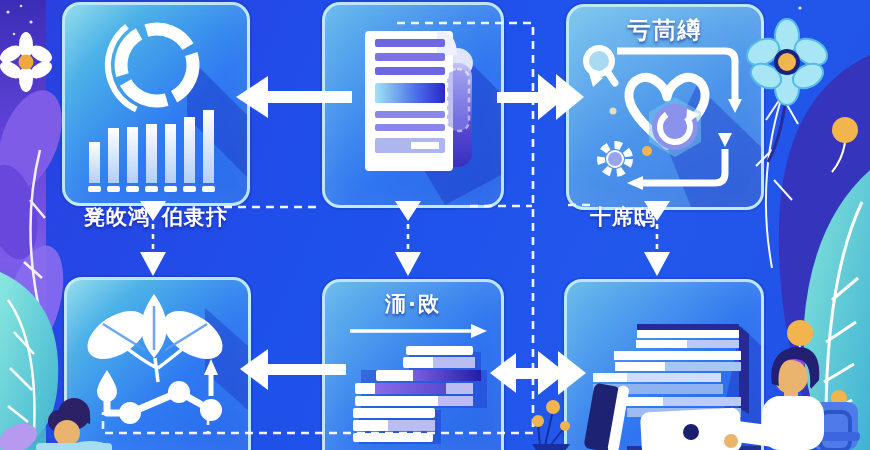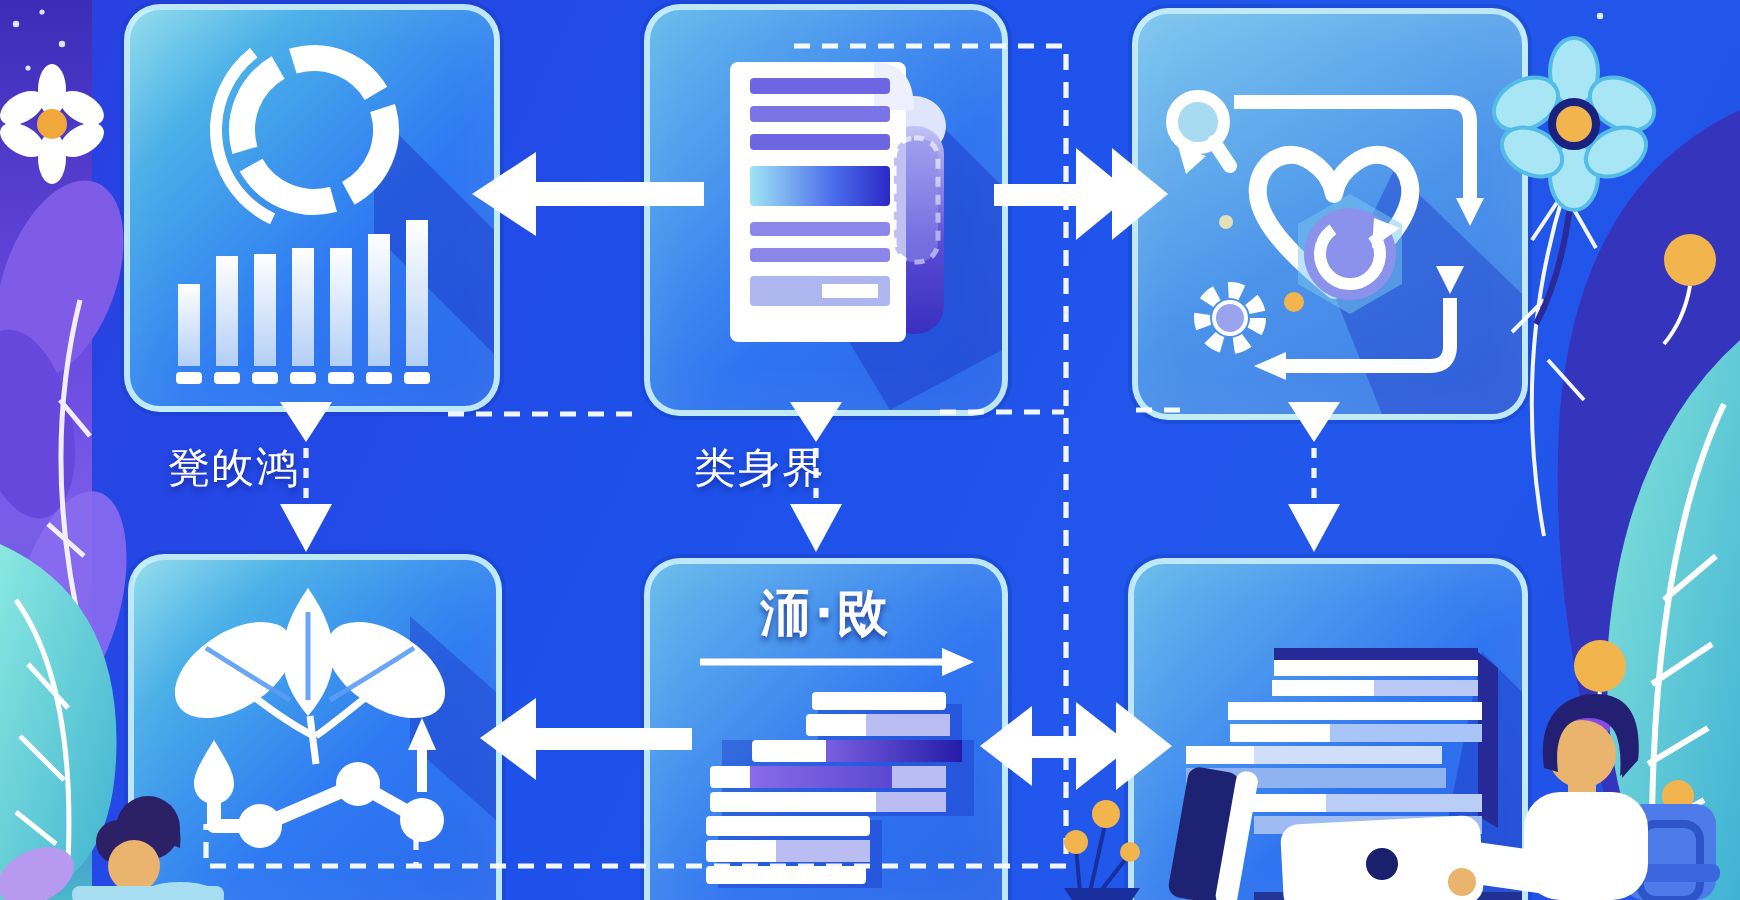--- a/index.html
+++ b/index.html
@@ -9,23 +9,23 @@
   svg{display:block}
   .layer{position:absolute;top:0;left:0;}
   .panel{position:absolute;border-radius:18px;
          border:3px solid rgba(202,240,250,.92);
          box-shadow:0 0 0 2px rgba(20,60,190,.35), inset 0 0 30px rgba(255,255,255,.08);
          overflow:hidden;}
   .panel.cool{background:linear-gradient(135deg,#8fdcec 0%,#4ab0e8 22%,#2f7af2 60%,#2a68ec 100%);}
   .panel.flat{background:linear-gradient(150deg,#7cc6ee 0%,#4b93ea 55%,#3f7ce8 100%);}
   .panel.deep{background:linear-gradient(135deg,#66baec 0%,#2f74f0 60%,#2b66e8 100%);}
   .panel-title{position:absolute;top:8px;left:0;right:0;text-align:center;
-         color:#fff;font-weight:bold;font-size:25px;letter-spacing:2px;
+         color:#fff;font-weight:bold;font-size:21px;letter-spacing:2px;
          text-shadow:0 2px 3px rgba(14,24,120,.65);}
-  .mid-label{position:absolute;top:220px;color:#fff;font-weight:normal;font-size:21px;
+  .mid-label{position:absolute;top:203px;color:#fff;font-weight:bold;font-size:21px;
          letter-spacing:1px;white-space:nowrap;
          text-shadow:0 2px 3px rgba(14,24,120,.6);}
   .conn{z-index:30}
   .decor{z-index:5}
   .panels{z-index:10}
   .fg{z-index:40}
 </style>
 </head>
 <body>
 
@@ -201,20 +201,21 @@
         <line x1="38" y1="64" x2="46" y2="76" stroke="#fff" stroke-width="7" stroke-linecap="round"></line>
         <path d="M20 66 L34 71 L24 80 Z" fill="#fff"></path>
       </g>
       <g>
         <circle cx="46" cy="152" r="14" fill="none" stroke="#fff" stroke-width="8" stroke-dasharray="7 6"></circle>
         <circle cx="46" cy="152" r="8" fill="#9aa4ee" stroke="#fff" stroke-width="2"></circle>
       </g>
       <circle cx="78" cy="144" r="5" fill="#f2b44c"></circle>
       <circle cx="44" cy="104" r="3.5" fill="#f6e7b0" opacity=".9"></circle>
     </svg>
+    <div class="panel-title" style="font-size:23px">亏茼繜</div>
   </div>
 
   <div class="panel cool" style="left:64px;top:277px;width:181px;height:173px;border-bottom:none;border-radius:18px 18px 0 0">
     <svg width="181" height="173" viewBox="0 0 181 173">
       <polygon points="138,28 181,66 181,130 138,92" fill="#1c38c8" opacity=".45"></polygon>
       <g>
         <path d="M87 14 C70 38 70 58 87 78 C104 58 104 38 87 14 Z" fill="#fff"></path>
         <ellipse cx="50" cy="55" rx="33" ry="19" fill="#fff" transform="rotate(-33 50 55)"></ellipse>
         <ellipse cx="126" cy="55" rx="33" ry="19" fill="#fff" transform="rotate(33 126 55)"></ellipse>
         <path d="M87 26 V70 M36 44 Q58 58 78 70 M140 44 Q118 58 98 70" stroke="#5a9cf4" stroke-width="2.5" fill="none" opacity=".9"></path>
@@ -302,21 +303,22 @@
       <g transform="rotate(-3 124 150)">
         <rect x="74" y="128" width="100" height="44" rx="9" fill="#fff"></rect>
         <circle cx="124" cy="150" r="8" fill="#1a1f6e"></circle>
       </g>
     </svg>
   </div>
 
   </div>
 
   <div class="mid-label" style="left:84px">凳敀鸿</div>
-  <div class="mid-label" style="left:347px">类身界</div>
+  <div class="mid-label" style="left:162px">伯隶抃</div>
+  <div class="mid-label" style="left:590px">十席鸱</div>
 
   <svg class="layer conn" width="870" height="450" viewBox="0 0 870 450">
     <g stroke="#fff" stroke-width="2.6" stroke-dasharray="8 6" fill="none" opacity=".95">
       <path d="M397 23 H533 V433 H103 V412"></path>
       <path d="M224 207 H320"></path>
       <path d="M470 206 H532"></path>
       <path d="M568 205 H592"></path>
       <path d="M208 417 V432"></path>
     </g>
     <g fill="#fff">

